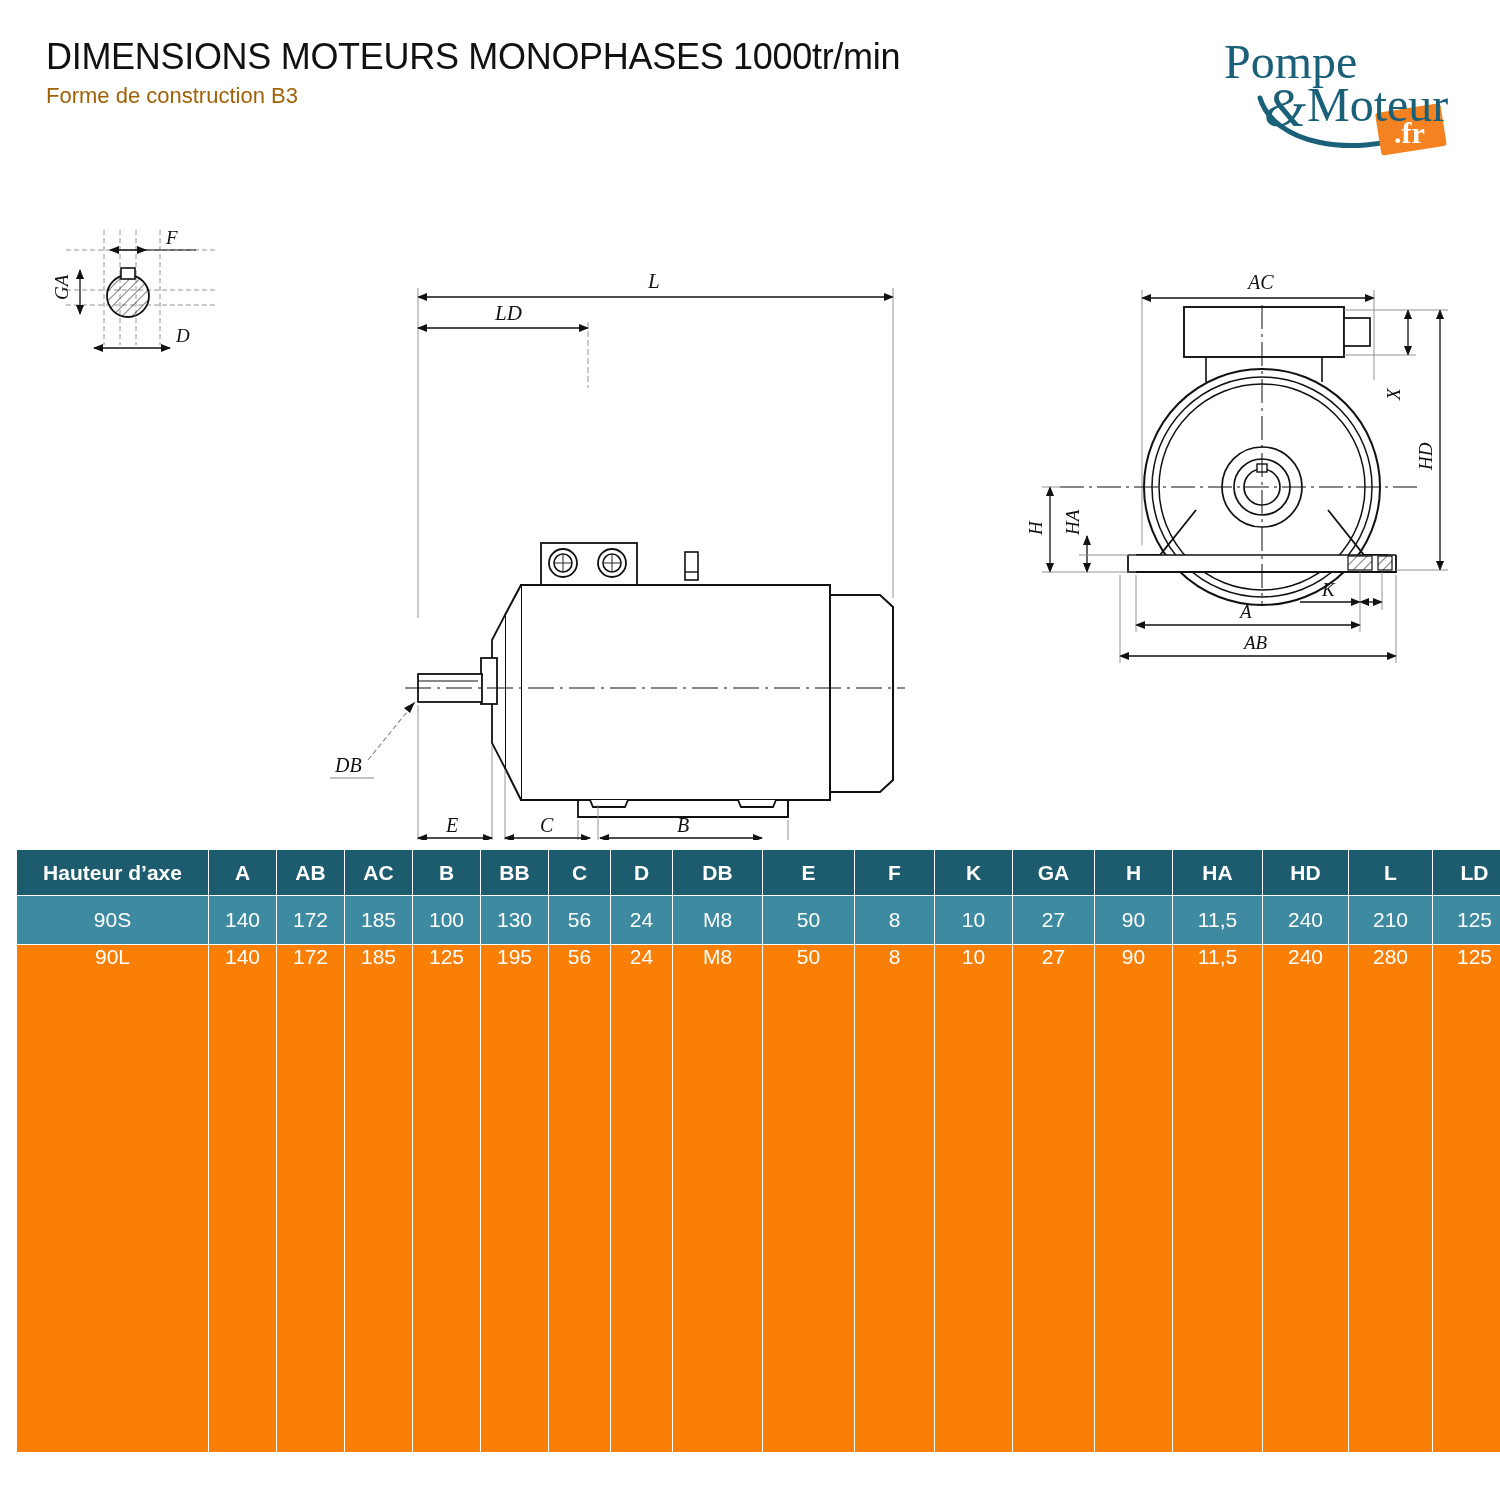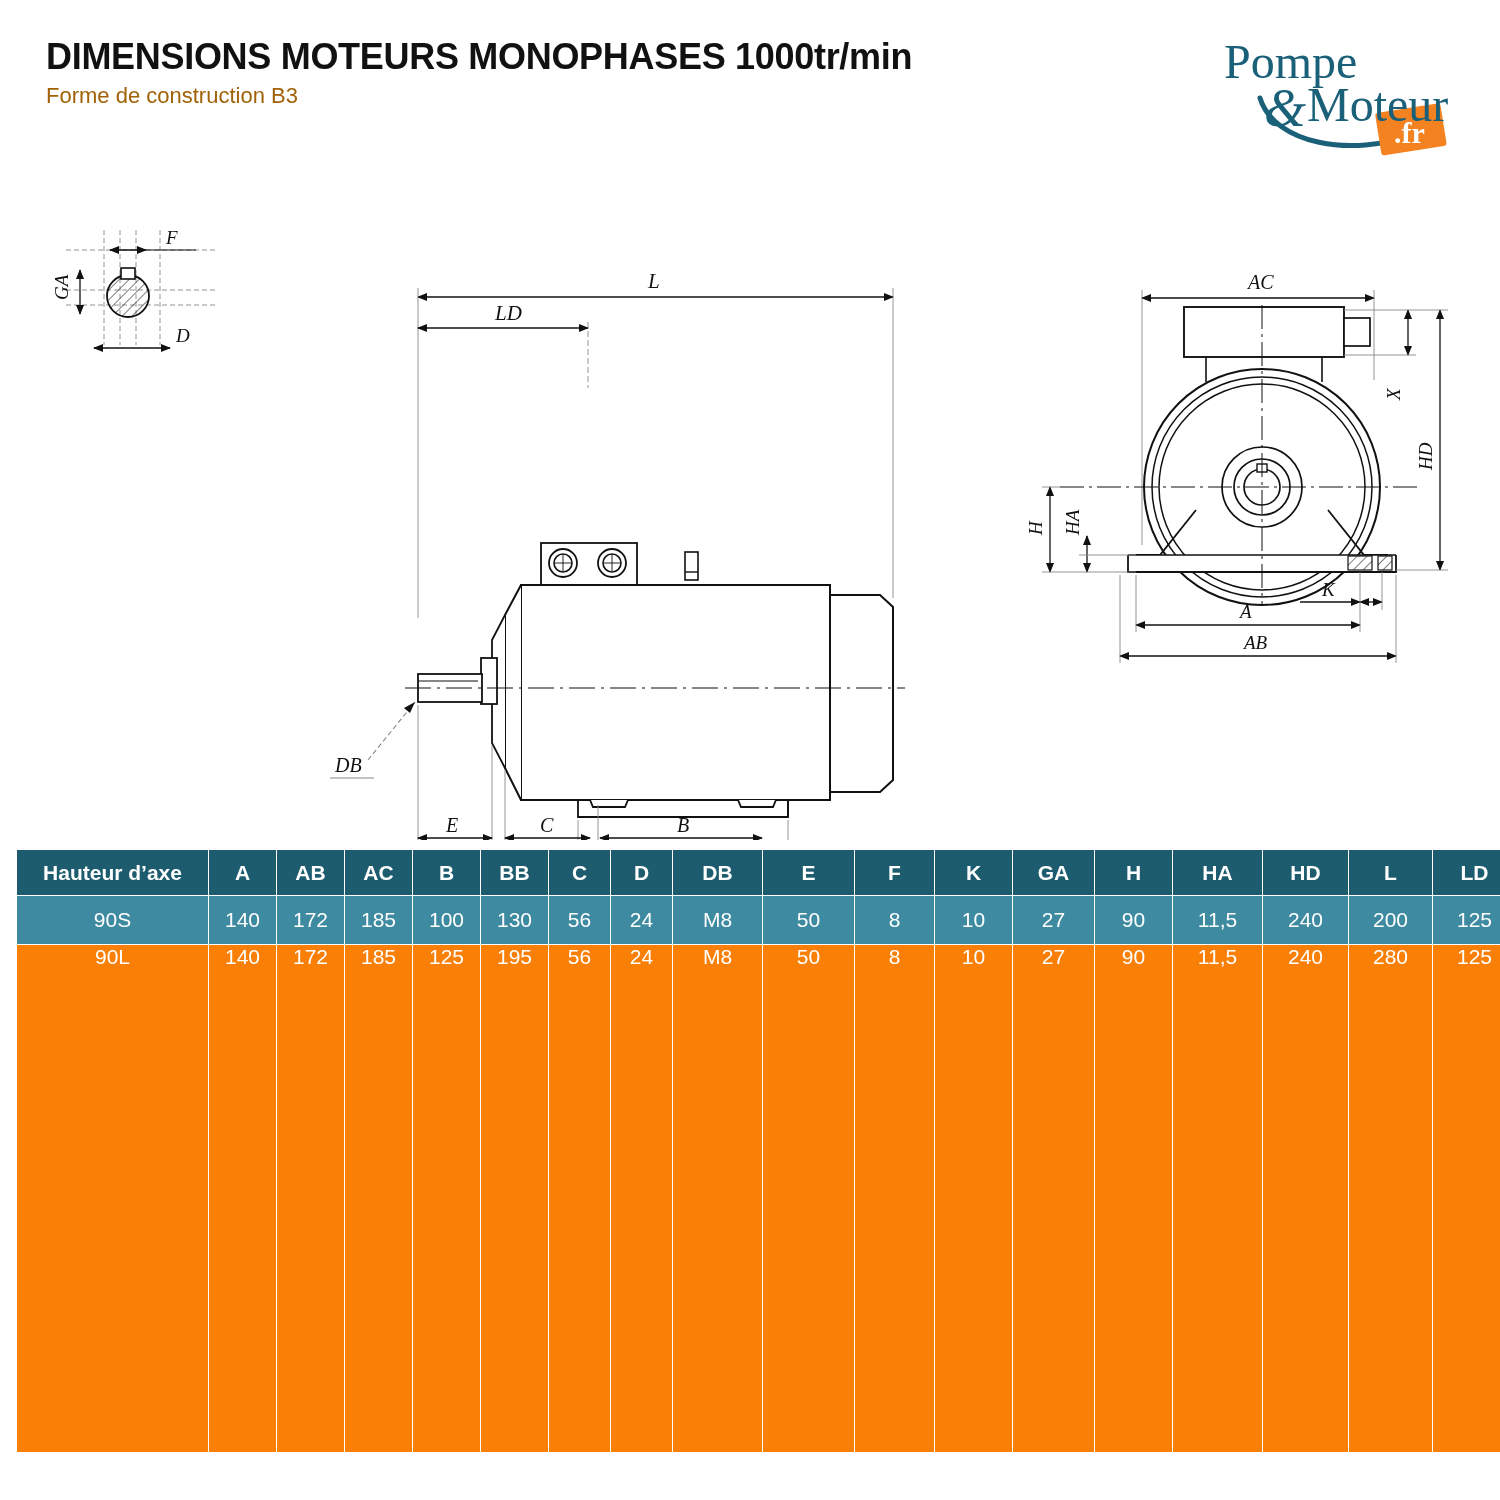--- a/index.html
+++ b/index.html
@@ -9,21 +9,21 @@
     background: #ffffff;
     font-family: "Liberation Sans", sans-serif;
     overflow: hidden;
   }
   .page { position: relative; width: 1500px; height: 1500px; background: #fff; }
 
   
   .header { position: absolute; left: 0; top: 0; width: 1500px; height: 190px; }
   .title-block { position: absolute; left: 46px; top: 38px; }
   .title {
-    font-size: 36px; font-weight: bold; color: #111; letter-spacing: -0.3px;
+    font-size: 36px; font-weight: normal; color: #111; letter-spacing: -0.3px;
     line-height: 1.08; white-space: nowrap;
   }
   .subtitle { font-size: 22px; color: #a16207; margin-top: 6px; white-space: nowrap; }
 
   .logo { position: absolute; right: 28px; top: 26px; width: 270px; height: 145px; }
   .logo svg { display: block; }
 
   
   .drawings { position: absolute; left: 0; top: 200px; width: 1500px; height: 640px; }
   .drawings svg { display: block; }
@@ -340,21 +340,21 @@
           <td>56</td>
           <td>24</td>
           <td>M8</td>
           <td>50</td>
           <td>8</td>
           <td>10</td>
           <td>27</td>
           <td>90</td>
           <td>11,5</td>
           <td>240</td>
-          <td>200</td>
+          <td>210</td>
           <td>125</td>
         </tr>
         <tr class="r3">
           <td>
               <span class="cellpad">90L</span>
             </td>
           <td>
               <span class="cellpad">140</span>
             </td>
           <td>

